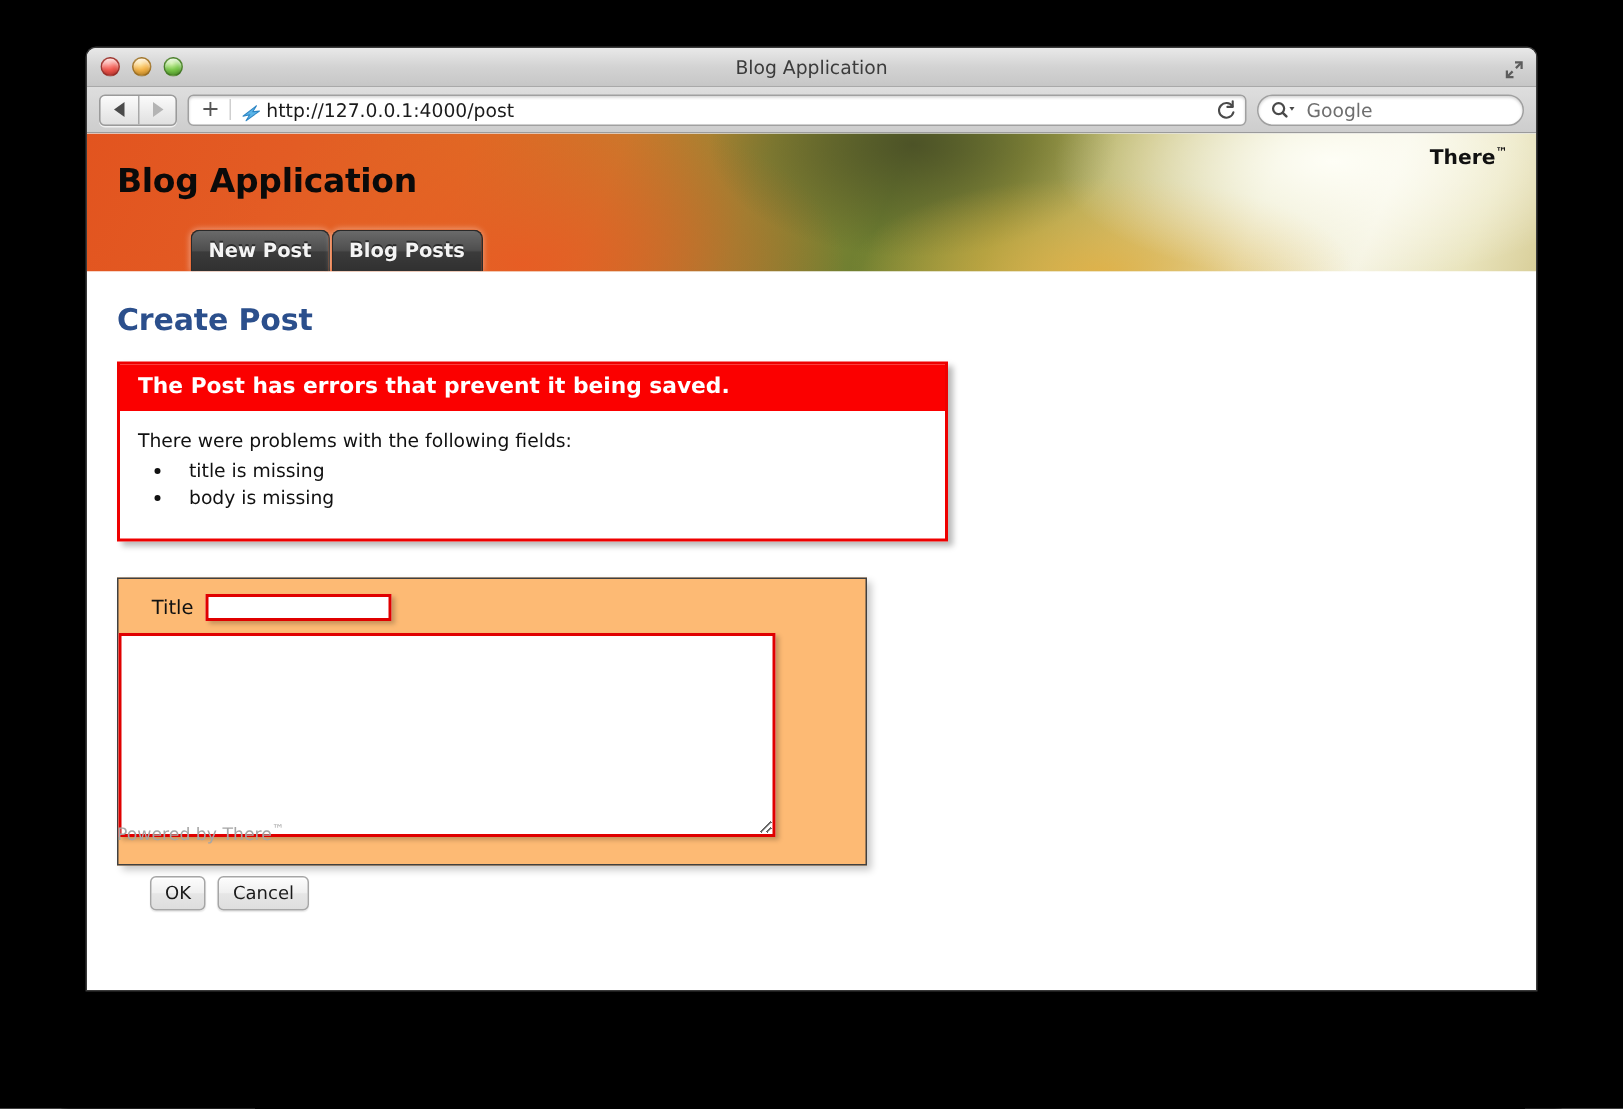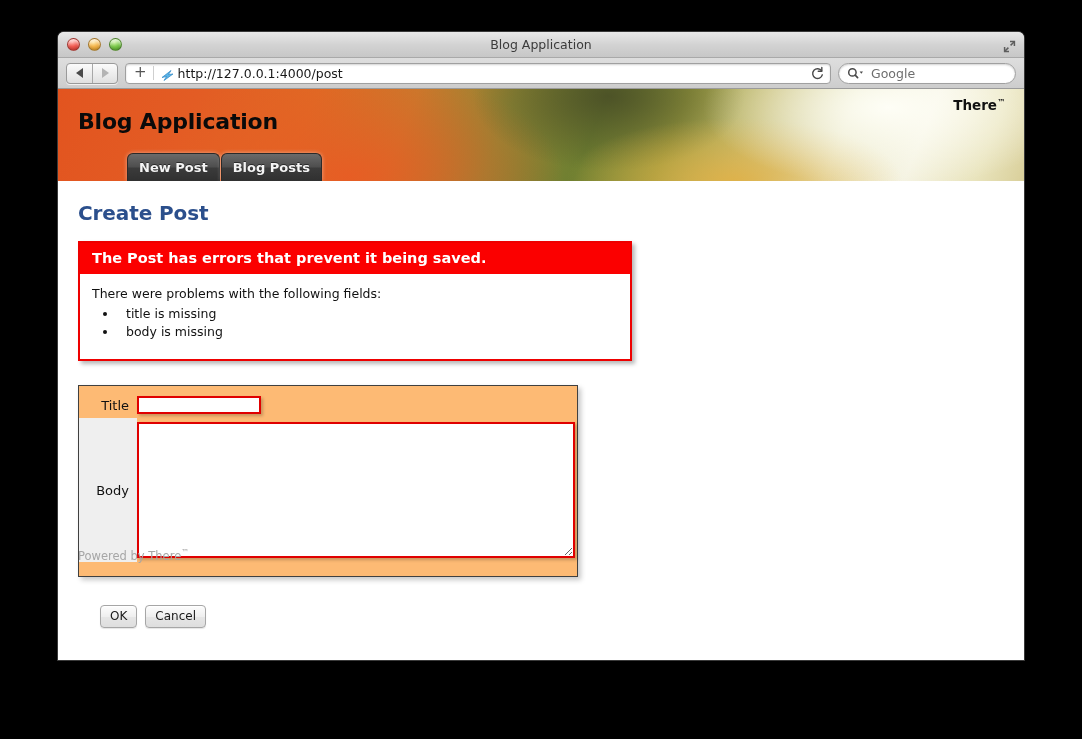--- a/index.html
+++ b/index.html
@@ -311,21 +311,21 @@
     padding: 3px;
     outline: none;
     resize: both;
     margin: 4px 0 4px 0;
   }
 
   
   #actions {
     display: flex;
     gap: 8px;
-    margin-top: 28px;
+    margin-top: 7px;
     padding-left: 22px;
   }
   .btn {
     font-family: inherit;
     font-size: 12px;
     color: #1a1a1a;
     background: linear-gradient(to bottom, #fdfdfd 0%, #efefef 50%, #e6e6e6 51%, #dedede 100%);
     border: 1px solid #a6a6a6;
     border-radius: 4px;
     padding: 3px 9px 4px 9px;
@@ -429,21 +429,20 @@
           </ul>
         </div>
       </div>
 
       <div id="form-panel">
         <div class="field-row">
           <div class="field-label">Title</div>
           <input id="title-input" type="text" value="" style="">
         </div>
         <div class="field-row body-row">
-          <div class="field-label">Body</div>
           <textarea id="body-input" style=""></textarea>
         </div>
       </div>
 
       <div id="actions">
         <button class="btn">OK</button>
         <button class="btn">Cancel</button>
       </div>
 
       <div id="footer"><span>Powered by There</span><sup>™</sup></div>

